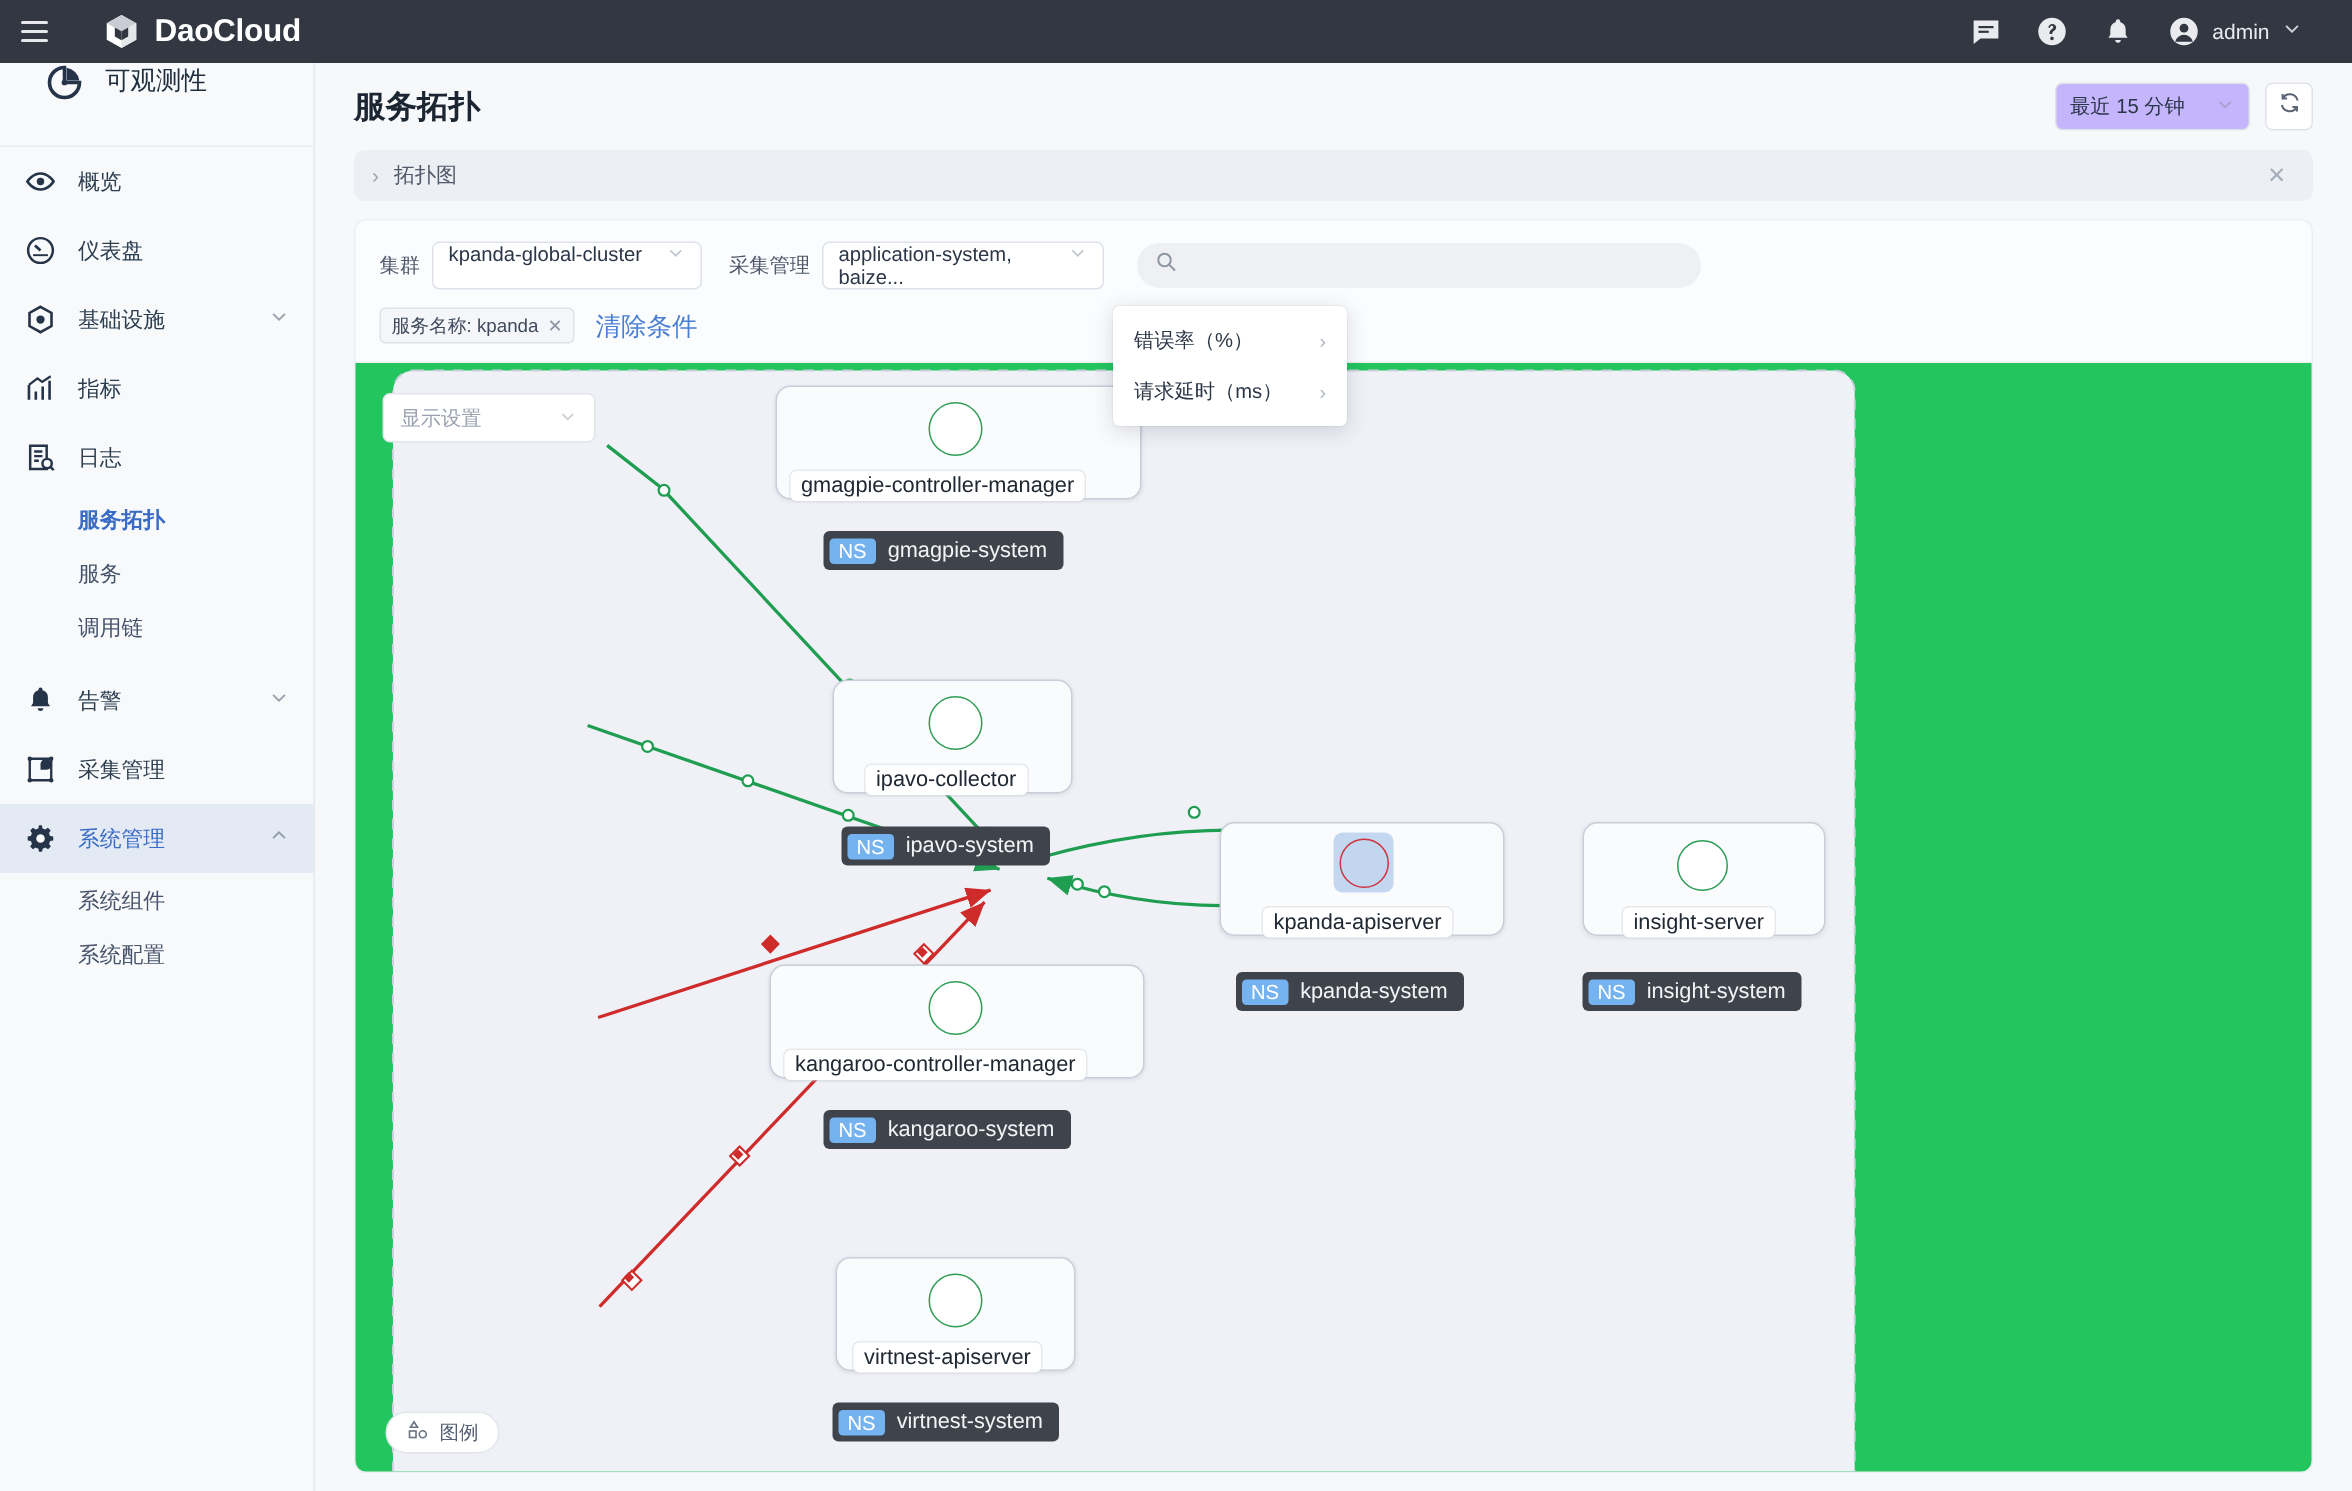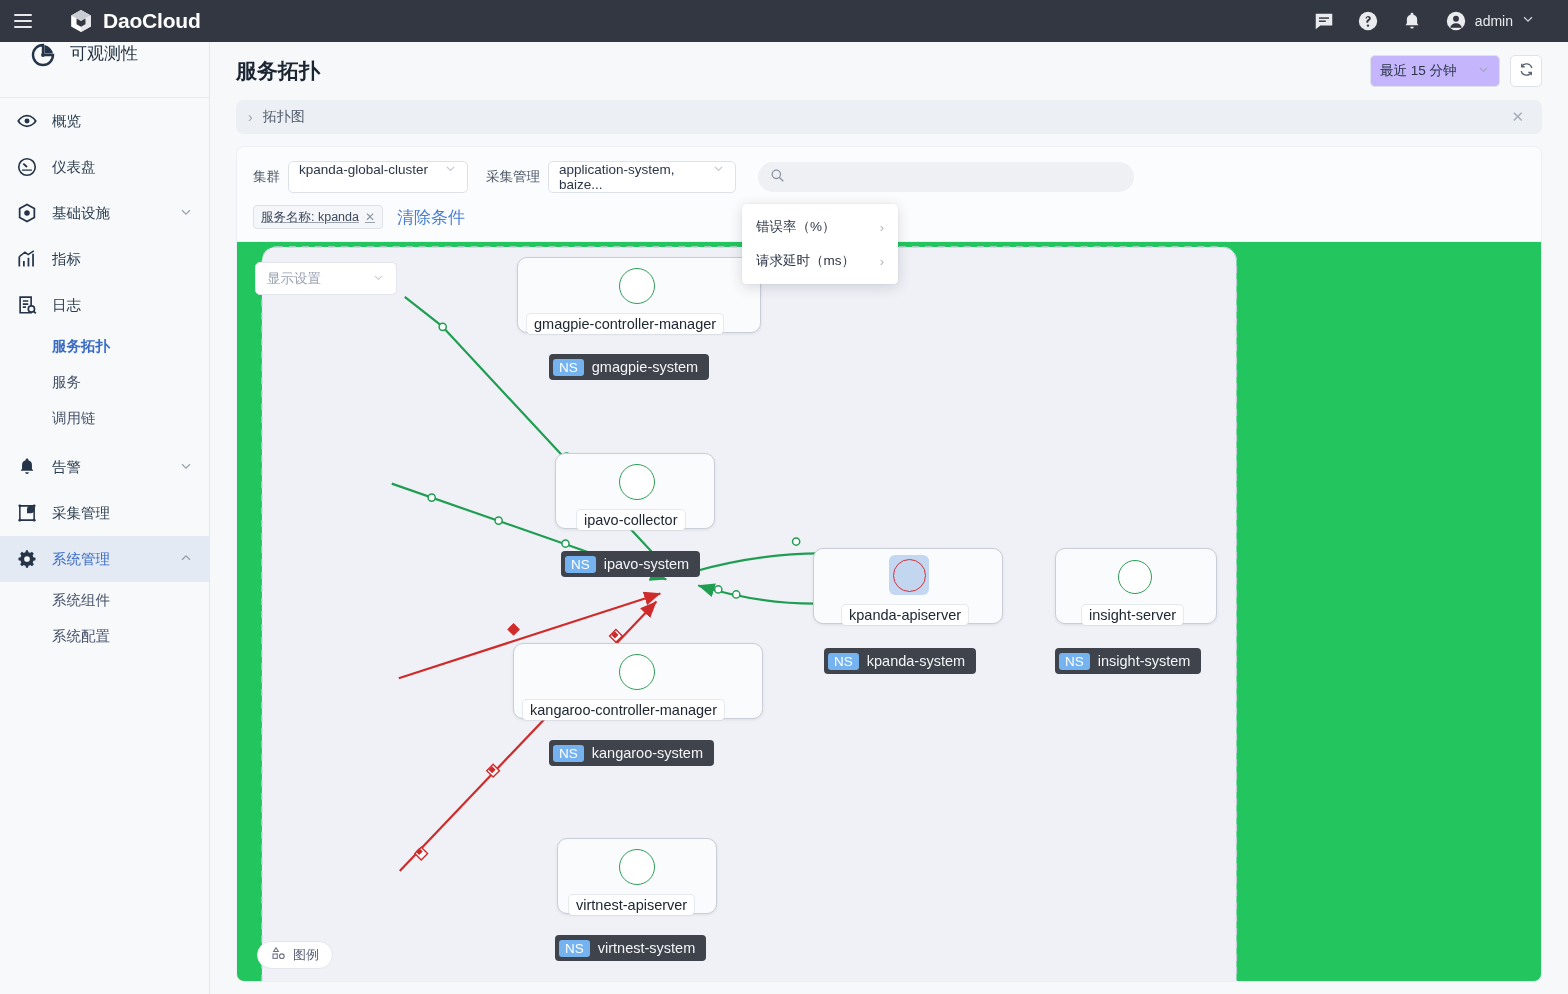--- a/index.html
+++ b/index.html
@@ -136,21 +136,21 @@
   #searchbox input {
     border: none; outline: none; background: transparent;
     font-size: 13.5px; color: #2b3647; width: 100%;
     font-family: inherit;
   }
 
   #filter-row2 { display: flex; align-items: center; gap: 14px; margin-top: 12px; }
   #chip {
     height: 24px; display: flex; align-items: center; gap: 6px;
     border: 1px solid #dde2e9; background: #f4f6f9;
-    border-radius: 4px; padding: 0 7px; font-size: 12.5px; color: #46506180; text-decoration: underline;
+    border-radius: 4px; padding: 0 7px; font-size: 12.5px; color: #46506180;
   }
   #chip .chiptext { color: #3f4a5c; }
   #chip .chipx { color: #8c96a4; cursor: pointer; font-size: 12px; }
   #clearbtn { font-size: 17px; color: #4a7fd4; cursor: pointer; }
 
   
   #dropmenu {
     position: absolute; left: 532px; top: 162px;
     width: 156px; background: #fff;
     border-radius: 4px;

